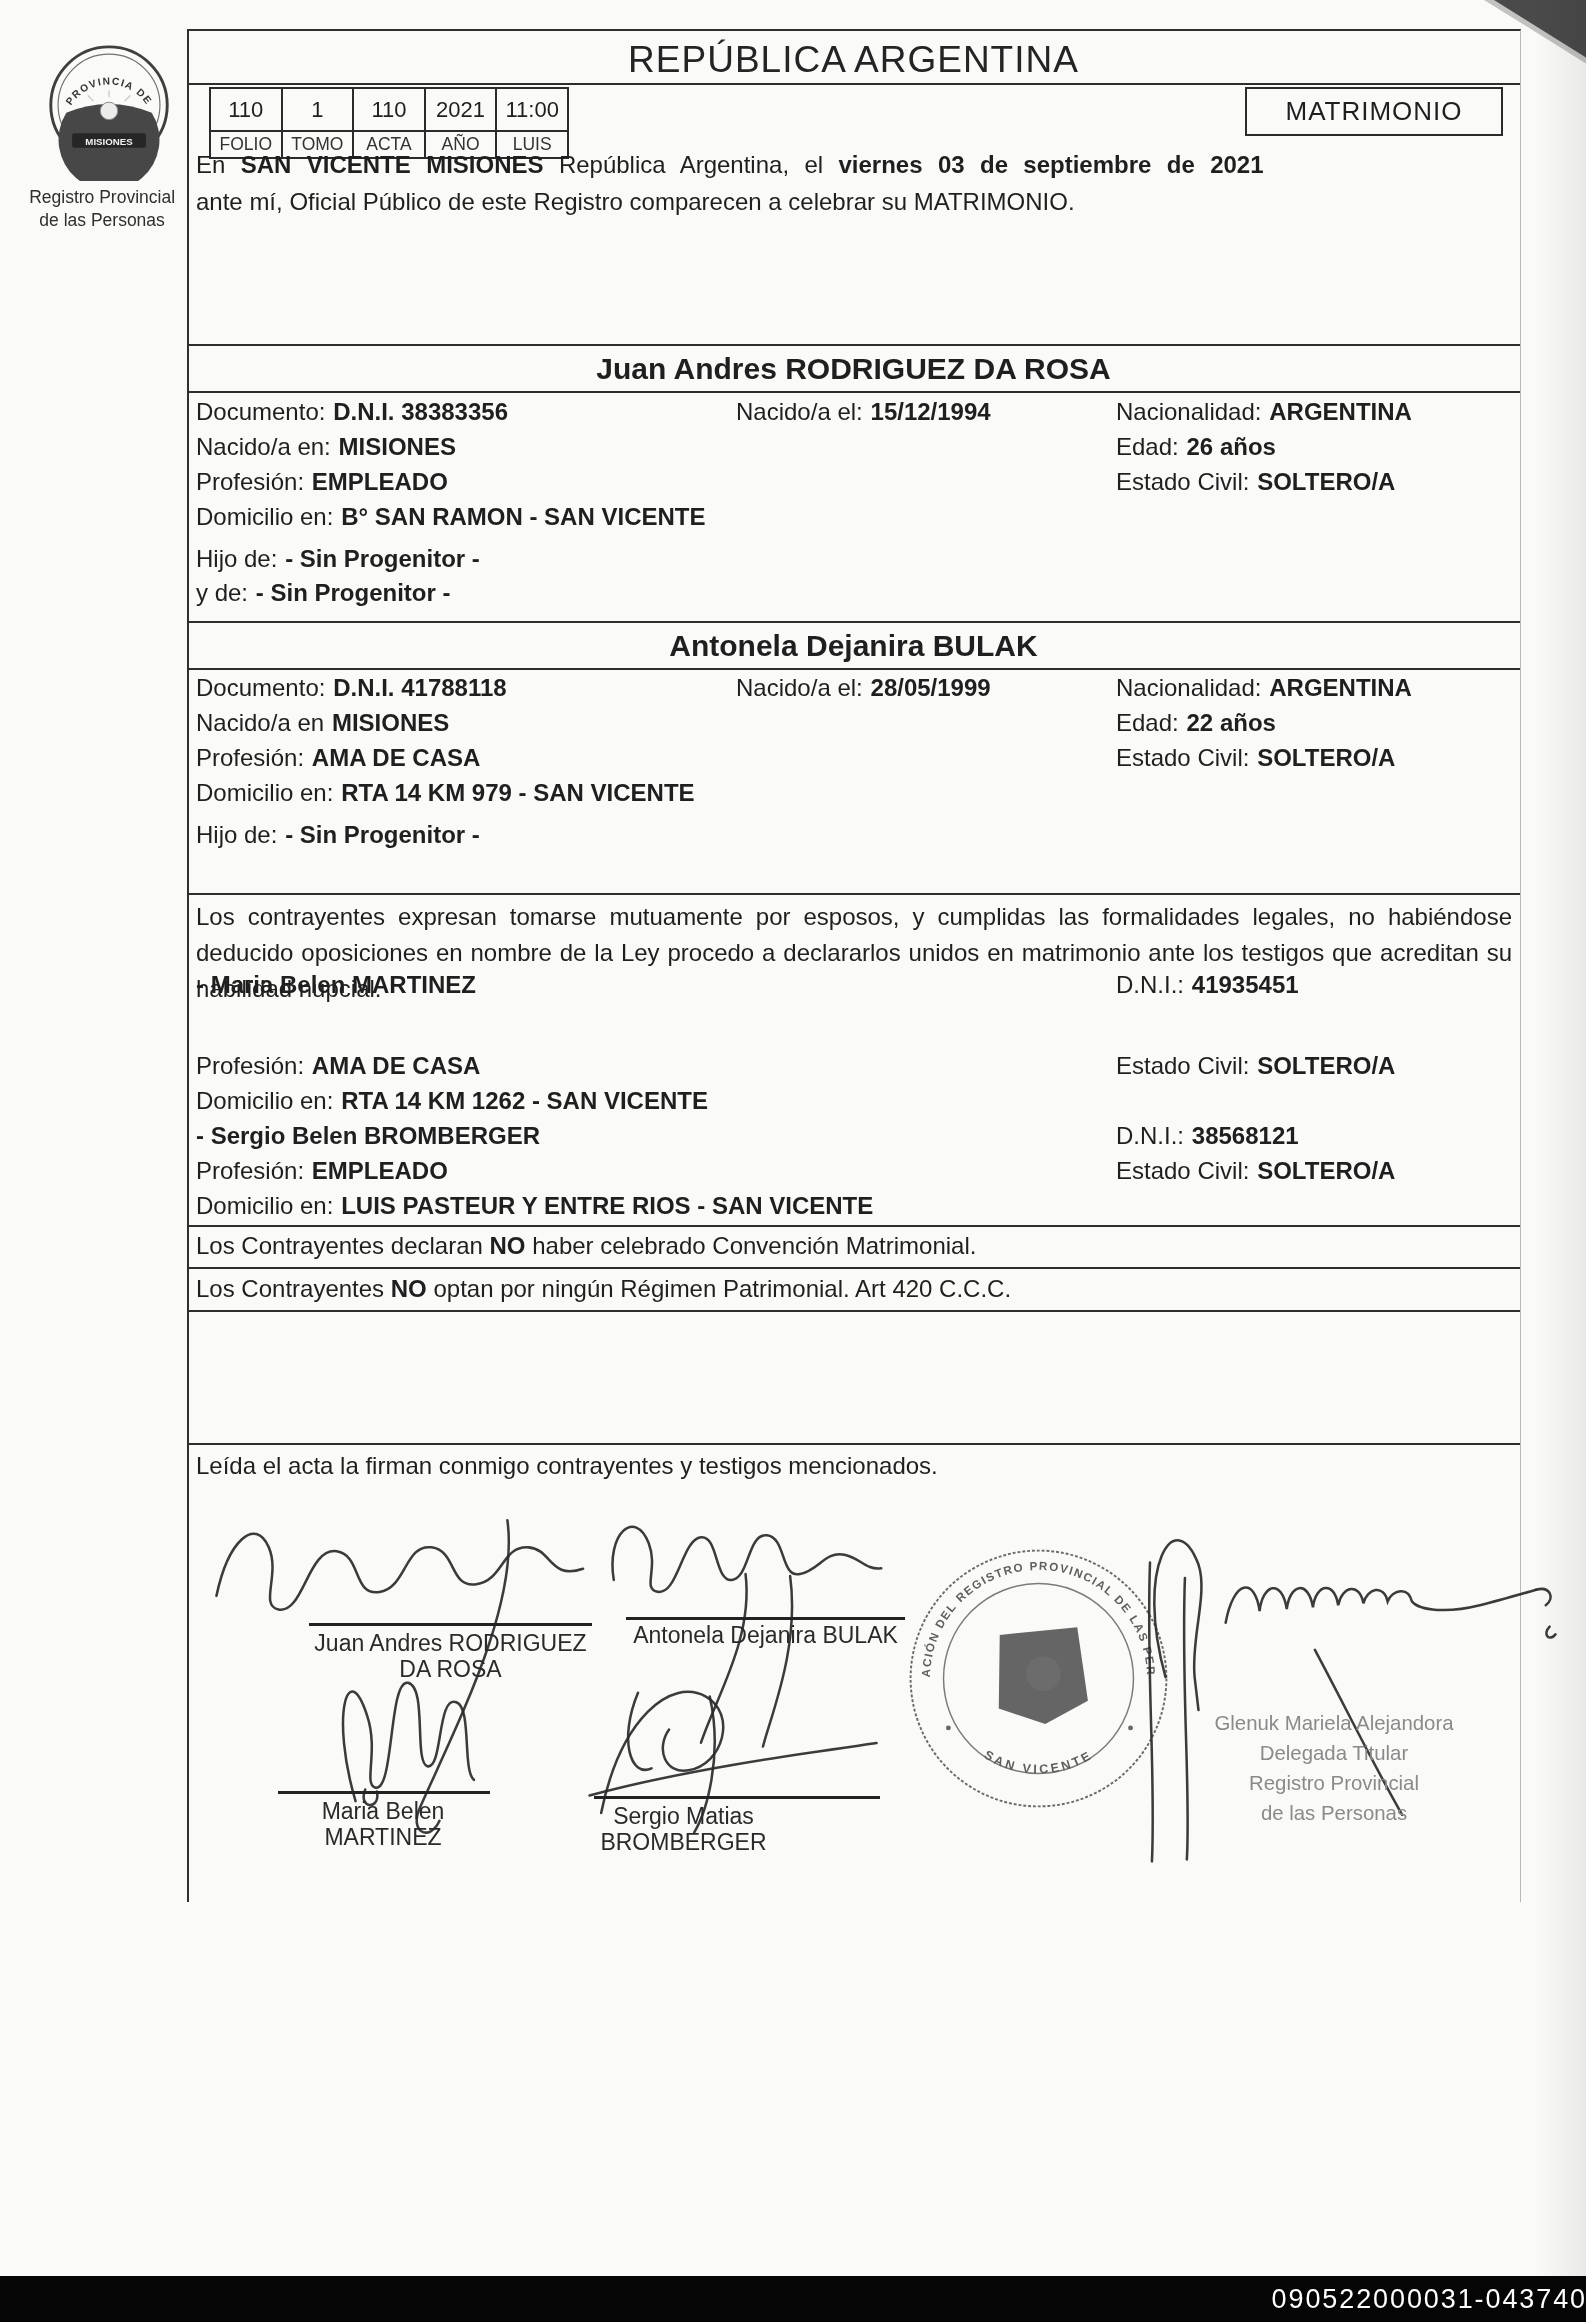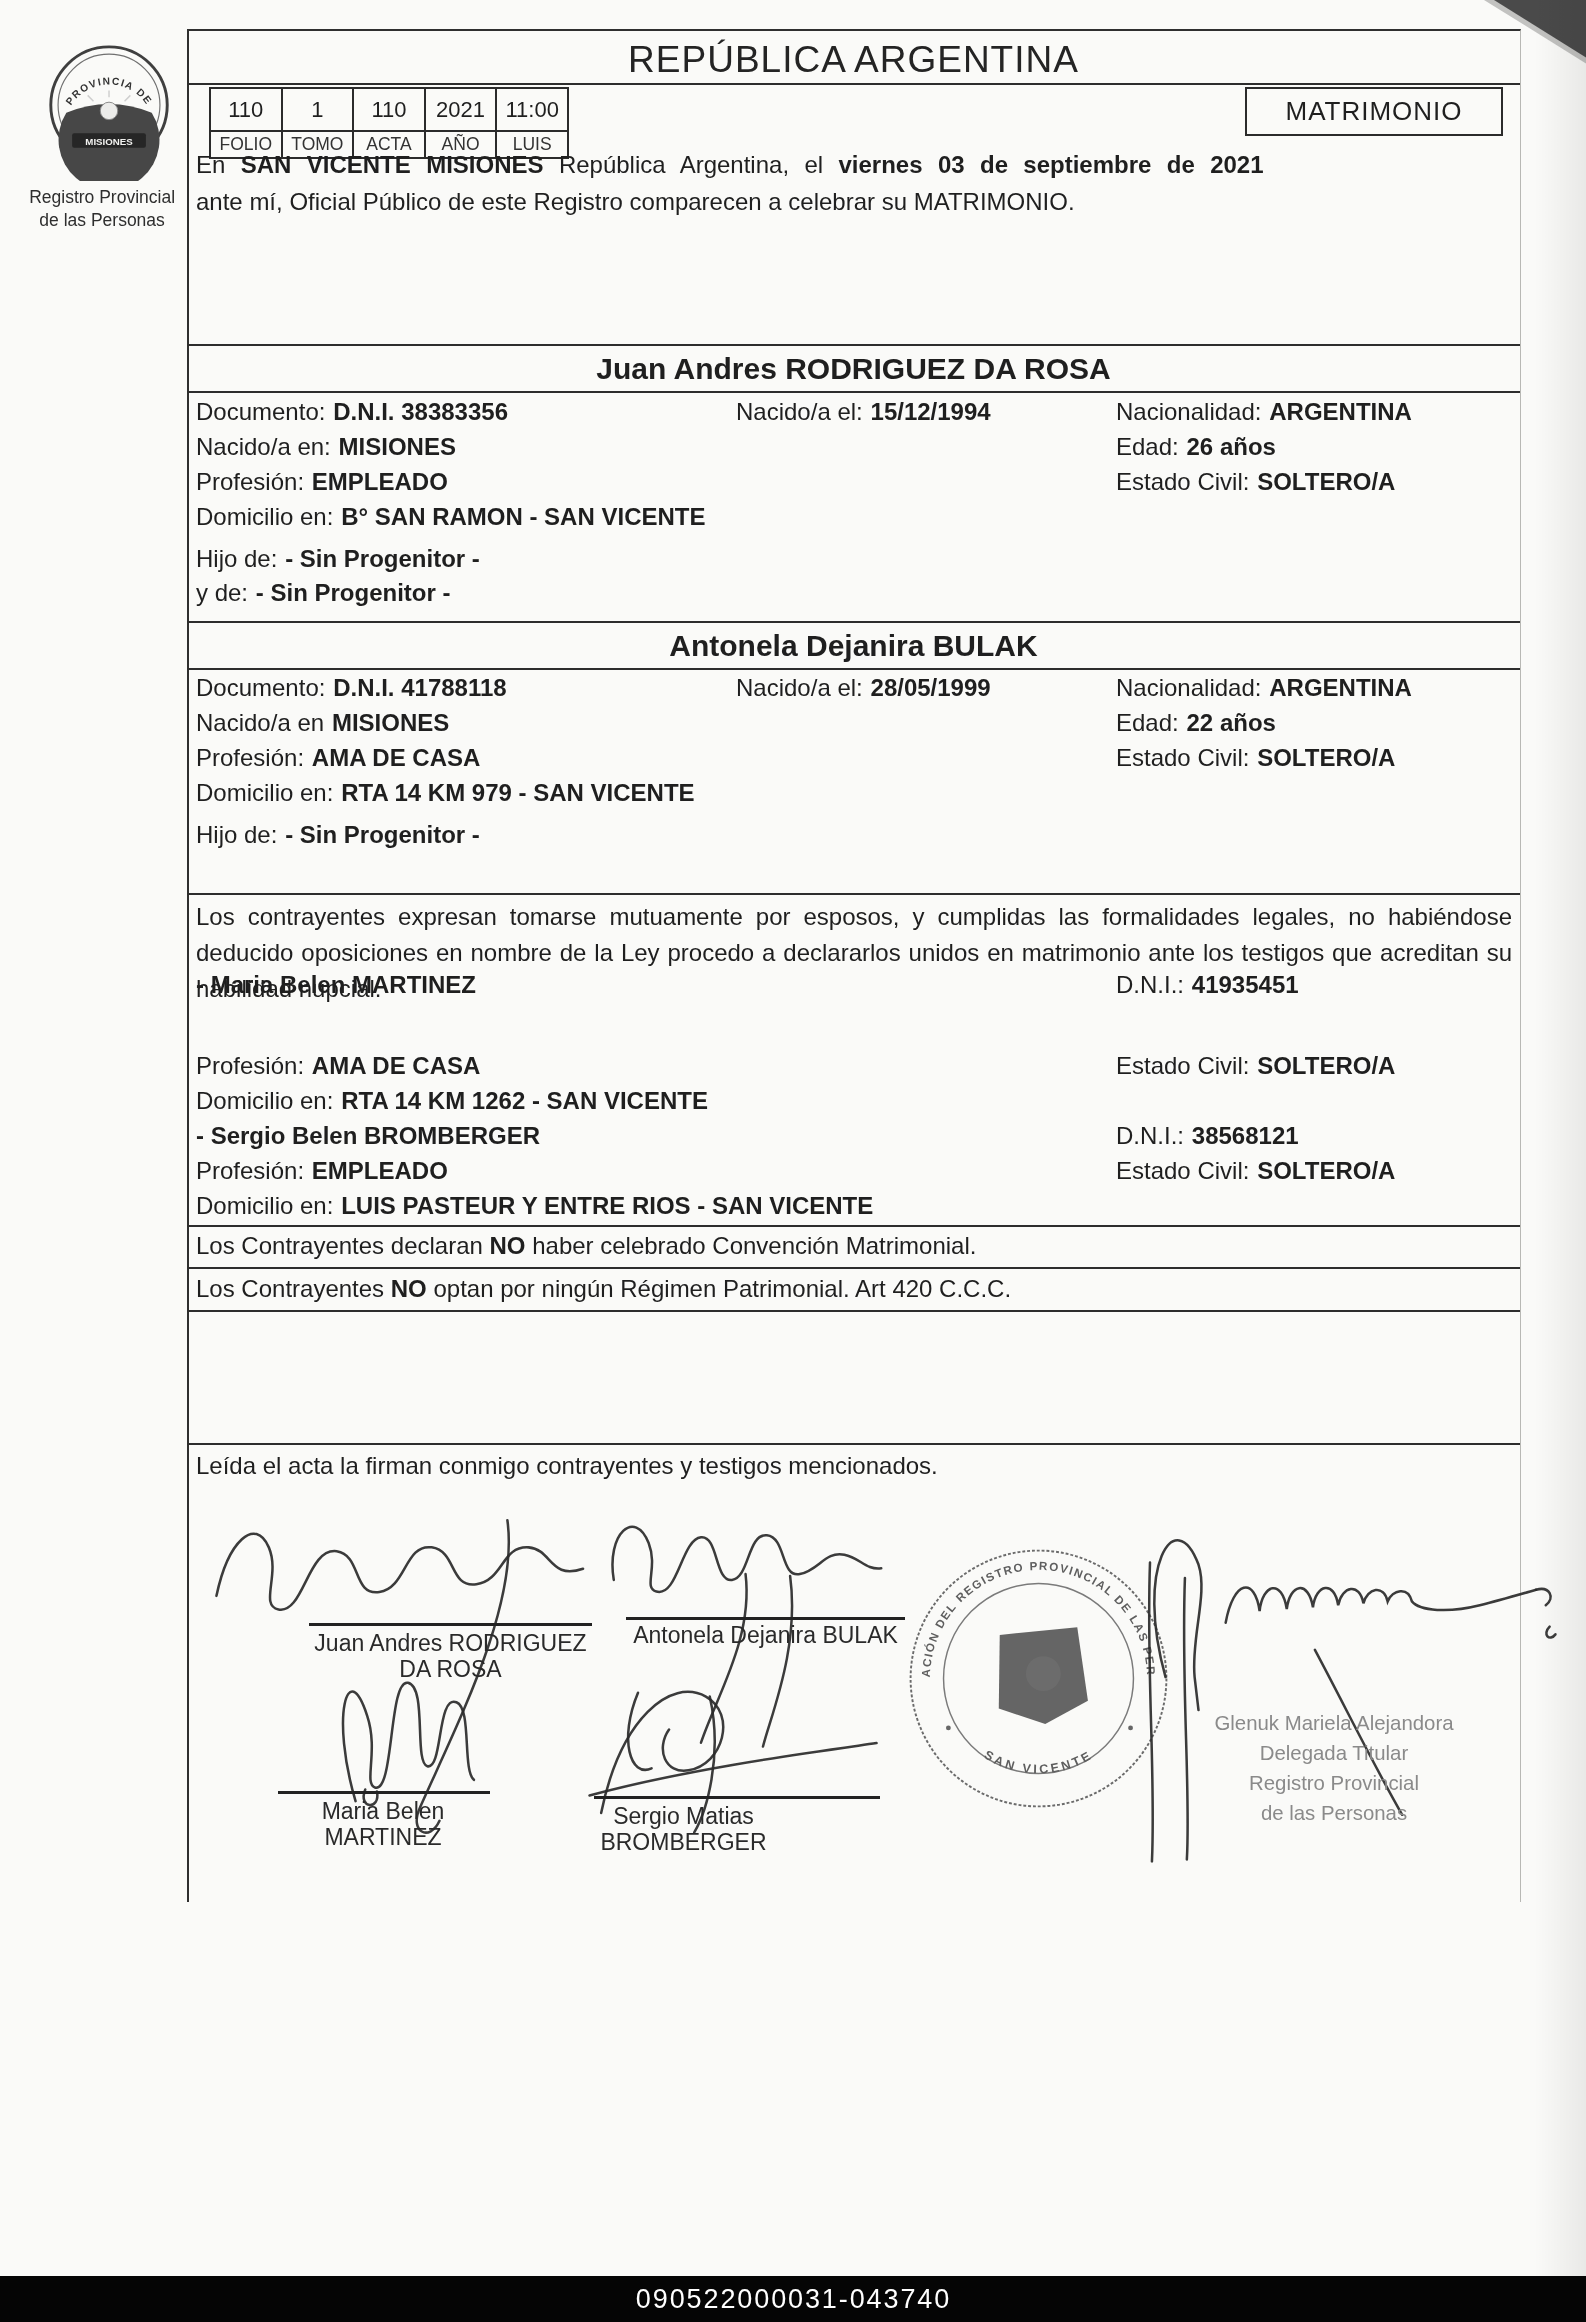--- a/index.html
+++ b/index.html
@@ -41,21 +41,21 @@
            font-size:17.5px;line-height:23px;color:#2e2e2e;}
   
   .fold{position:absolute;top:0;right:0;width:0;height:0;
         border-top:58px solid #4a4a4a;border-left:93px solid transparent;}
   .fold2{position:absolute;top:0;right:0;width:0;height:0;
         border-top:64px solid rgba(90,90,90,.35);border-left:103px solid transparent;}
   .edge{position:absolute;top:0;right:0;width:53px;height:2276px;
         background:linear-gradient(to right,rgba(0,0,0,0),rgba(0,0,0,.07));}
   
   .bar{position:absolute;left:0;top:2276px;width:1587px;height:46px;background:#050505;
-       color:#fff;text-align:center;line-height:46px;font-size:27px;letter-spacing:1.9px;}
+       color:#fff;text-align:right;line-height:46px;font-size:27px;letter-spacing:1.9px;}
 </style>
 </head>
 <body>
 
 <div class="page">
 
   <div class="fold2"></div>
   <div class="fold"></div>
   <div class="edge"></div>
 

